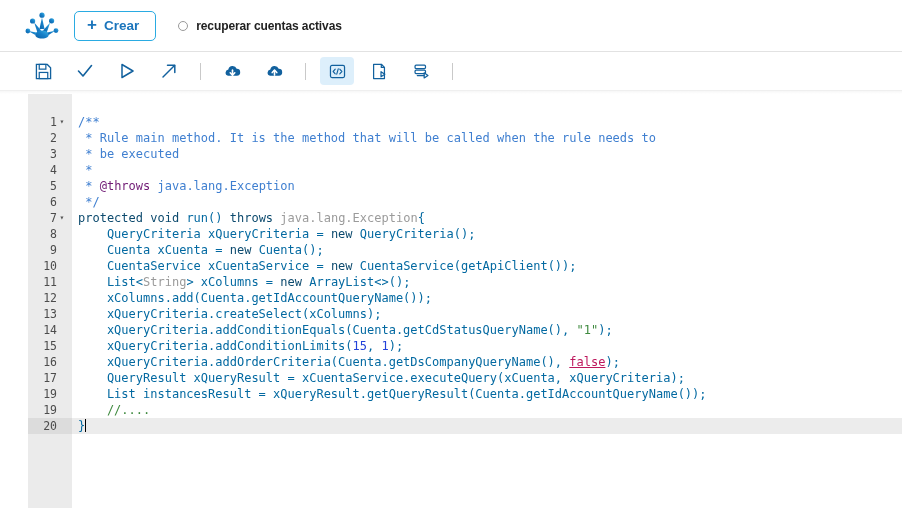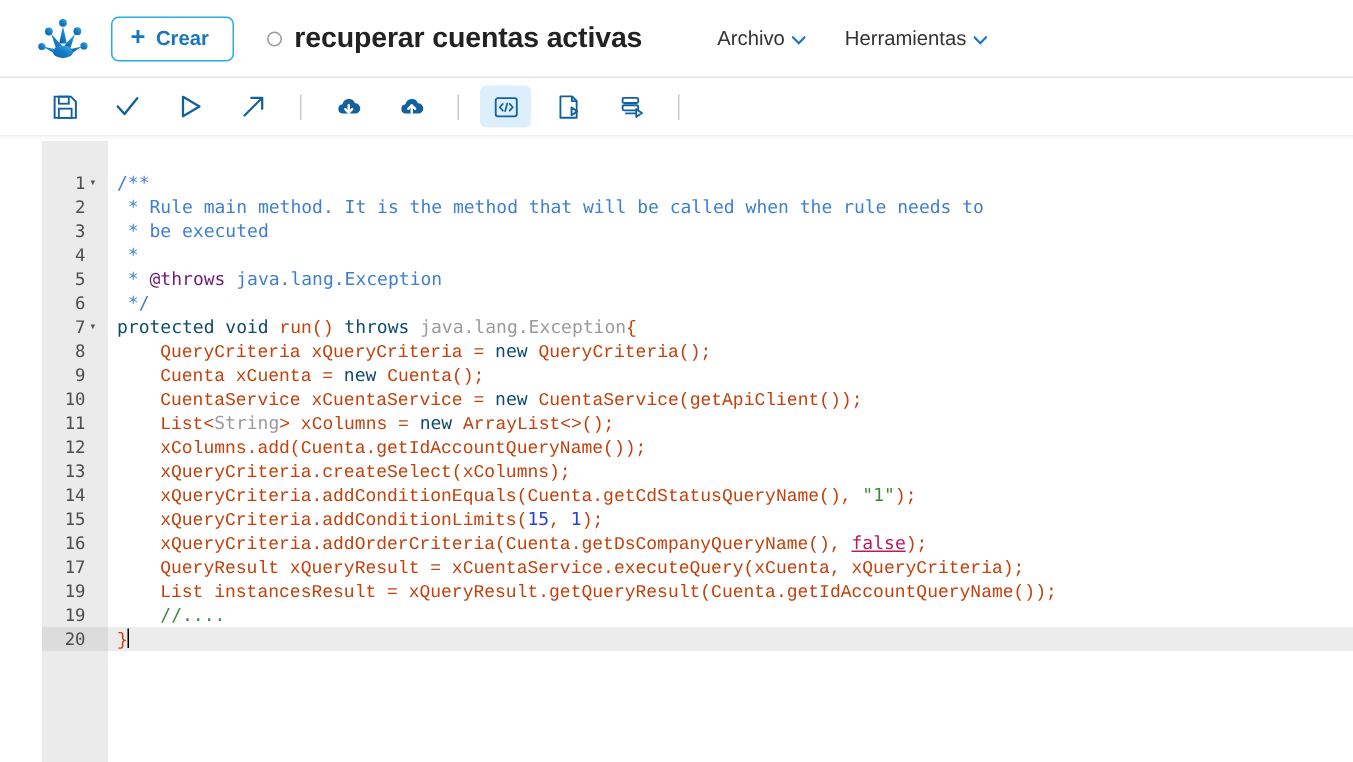--- a/index.html
+++ b/index.html
@@ -76,21 +76,21 @@
   }
   .doc-dot {
     width: 8px;
     height: 8px;
     border: 1px solid #9a9a9a;
     border-radius: 50%;
     background: #ffffff;
     display: inline-block;
   }
   .doc-title {
-    font-size: 19px;
+    font-size: 12px;
     font-weight: bold;
     color: #222222;
     letter-spacing: -0.1px;
   }
 
   .menus {
     display: flex;
     align-items: center;
     gap: 26px;
     margin-left: 50px;
@@ -248,21 +248,21 @@
 
   
   .t-cmt   { color: #3f7fd0; }
   .t-tag   { color: #701a75; text-align: right; }
   .t-kw    { color: #0c4a6e; }
   .t-type  { color: #9b9b9b; }
   .t-num   { color: #2342d9; }
   .t-str   { color: #3f8a3f; }
   .t-bool  { color: #be185d; text-decoration: underline; }
   .t-lncmt { color: #3f8a3f; }
-  .t-plain { color: #c2410c; font-family: Liberation Mono, monospace; }
+  .t-plain { color: #0369a1; }
 
   .caret {
     display: inline-block;
     width: 1px;
     height: 13px;
     background: #000000;
     vertical-align: -2px;
     margin-left: 0px;
   }
 </style>
@@ -301,34 +301,20 @@
     <button class="create-btn">
       <span class="plus">+</span>
       <span>Crear</span>
     </button>
 
     <div class="doc-title-wrap">
       <span class="doc-dot"></span>
       <span class="doc-title">recuperar cuentas activas</span>
     </div>
 
-    <div class="menus">
-      <div class="menu-item">
-        <span>Archivo</span>
-        <svg class="chev" width="9" height="6" viewBox="0 0 9 6">
-          <path d="M0.6 0.8 L4.5 4.8 L8.4 0.8" stroke="#1b75bc" stroke-width="1.5" fill="none" stroke-linecap="round"></path>
-        </svg>
-      </div>
-      <div class="menu-item">
-        <span>Herramientas</span>
-        <svg class="chev" width="9" height="6" viewBox="0 0 9 6">
-          <path d="M0.6 0.8 L4.5 4.8 L8.4 0.8" stroke="#1b75bc" stroke-width="1.5" fill="none" stroke-linecap="round"></path>
-        </svg>
-      </div>
-    </div>
   </div>
 
   <div class="toolbar">
 
     <div class="tb-btn">
       <svg width="17" height="17" viewBox="0 0 18 18">
         <path d="M1.5 1.5 H13 L16.5 5 V16.5 H1.5 Z" fill="none" stroke="#12619e" stroke-width="1.4"></path>
         <rect x="4.5" y="1.5" width="7" height="5" fill="none" stroke="#12619e" stroke-width="1.3"></rect>
         <rect x="4.5" y="10" width="9" height="6.5" fill="none" stroke="#12619e" stroke-width="1.3"></rect>
       </svg>

